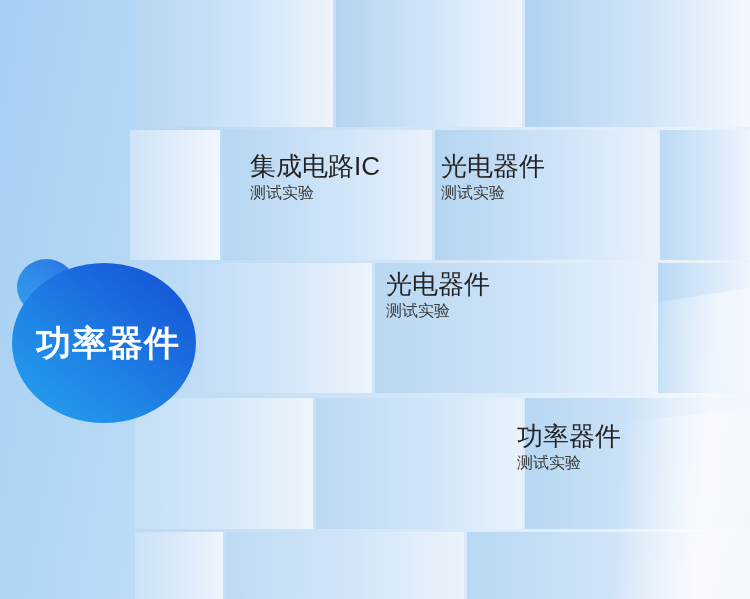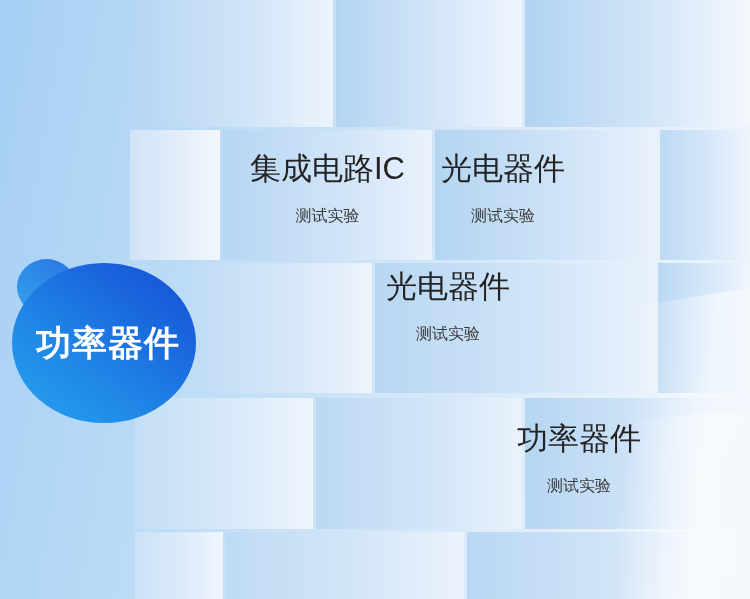--- a/index.html
+++ b/index.html
@@ -44,27 +44,26 @@
   .badge-text{
     position:absolute;left:18px;top:205px;width:180px;
     text-align:center;color:#ffffff;
     font-size:35px;font-weight:bold;letter-spacing:1px;line-height:1;
     white-space:nowrap;
   }
 
   
   .cell{position:absolute;}
   .cell .title{
-    color:#232323;font-size:31px;line-height:1.1;white-space:nowrap;
+    color:#232323;font-size:26px;line-height:1.1;white-space:nowrap;
     font-weight:normal;
   }
   .cell .sub{
     color:#3a3a3a;font-size:16px;line-height:1.1;white-space:nowrap;
-    margin-top:21px;
-    text-align:center;
+    margin-top:3px;
   }
 </style>
 </head>
 <body>
 
 <div id="stage">
 
   <div id="tiles">
       <div class="tile" style="left: 135px; top: 0px; width: 198px; height: 127px; --c1: #b7d6f2; --c2: #cfe4f8; --c3: #edf4fc;"></div>
       <div class="tile" style="left: 336px; top: 0px; width: 186px; height: 127px; --c1: #b3d4f1; --c2: #d4e6f8; --c3: #eff5fd;"></div>

